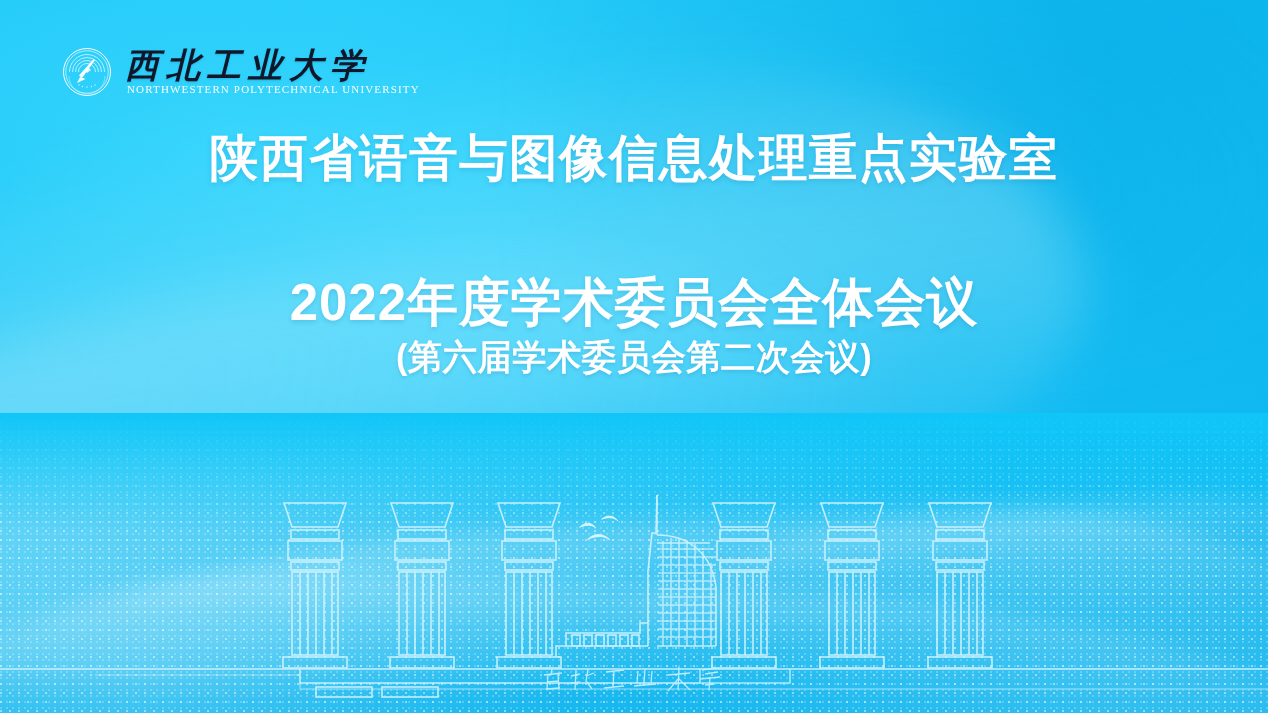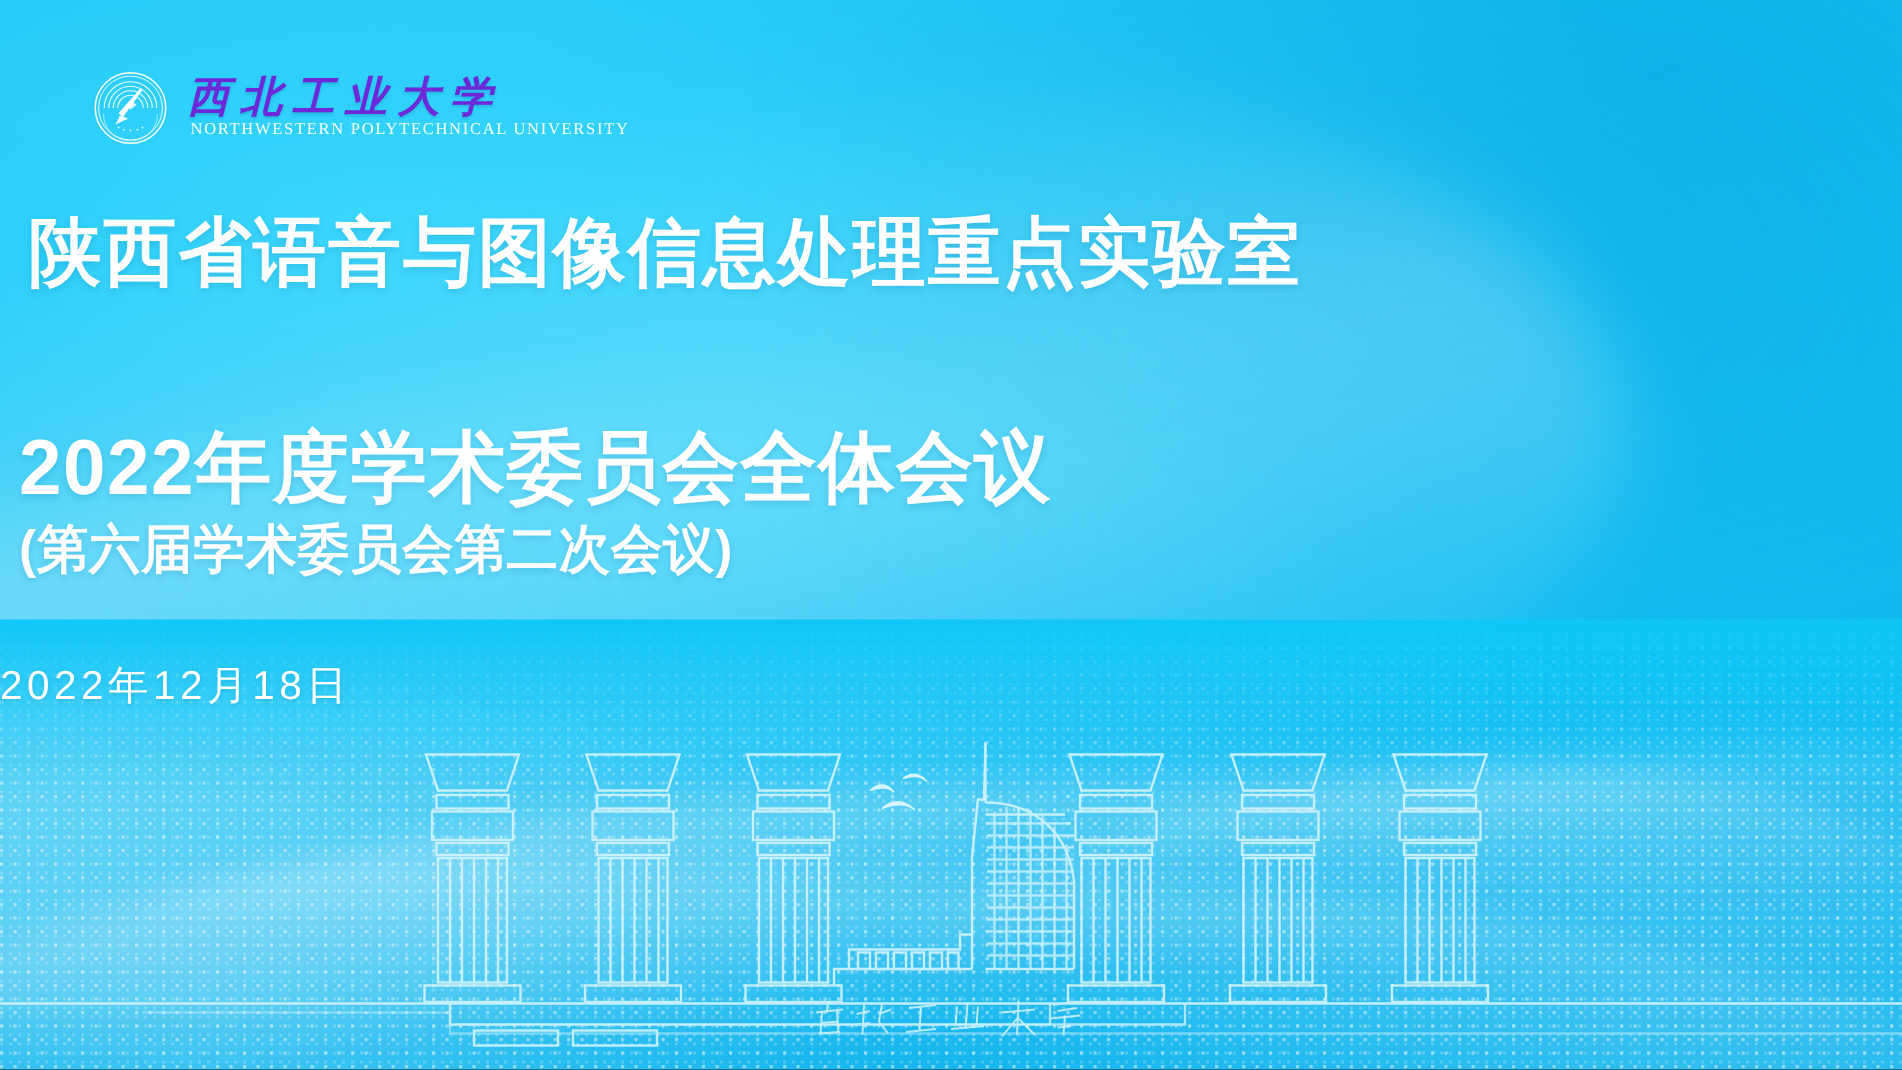--- a/index.html
+++ b/index.html
@@ -133,23 +133,23 @@
     left: 62px;
     top: 47px;
     display: flex;
     align-items: center;
     gap: 13px;
   }
   .logo-emblem { width: 50px; height: 50px; flex: 0 0 auto; display:block; }
   .logo-words { display: flex; flex-direction: column; gap: 1px; }
   .logo-cn {
     font-family: "Liberation Serif", "DejaVu Serif", serif;
-    font-size: 28px;
+    font-size: 34px;
     line-height: 1;
-    color: #6d28d9;
+    color: #0f172a;
     font-weight: 700;
     letter-spacing: 7px;
     font-style: italic;
     white-space: nowrap;
     text-shadow: 0 1px 2px rgba(0,90,140,0.25);
   }
   .logo-en {
     font-family: "Liberation Serif", "DejaVu Serif", serif;
     font-size: 11px;
     line-height: 1;
@@ -157,21 +157,22 @@
     letter-spacing: 1.15px;
     white-space: nowrap;
     padding-left: 2px;
     opacity: .97;
   }
 
   
   .titles {
     position: absolute;
     left: 0; right: 0;
-    top: 140px;
+    top: 130px;
+    text-align: center;
   }
   .lab-title {
     font-family: "Liberation Sans", "DejaVu Sans", sans-serif;
     font-size: 50px;
     font-weight: 700;
     color: #ffffff;
     letter-spacing: 1.5px;
     line-height: 1.12;
     transform: scaleX(0.97);
     text-shadow: 0 2px 5px rgba(0,95,145,0.18);
@@ -438,16 +439,15 @@
       <div class="logo-en">NORTHWESTERN POLYTECHNICAL UNIVERSITY</div>
     </div>
   </div>
 
   <div class="titles">
     <div class="lab-title">陕西省语音与图像信息处理重点实验室</div>
     <div class="meeting-wrap">
       <div class="meeting-main">2022年度学术委员会全体会议</div>
       <div class="meeting-sub">(第六届学术委员会第二次会议)</div>
     </div>
-    <div class="meeting-date">2022年12月18日</div>
   </div>
 
 </div>
 
 </body></html>

